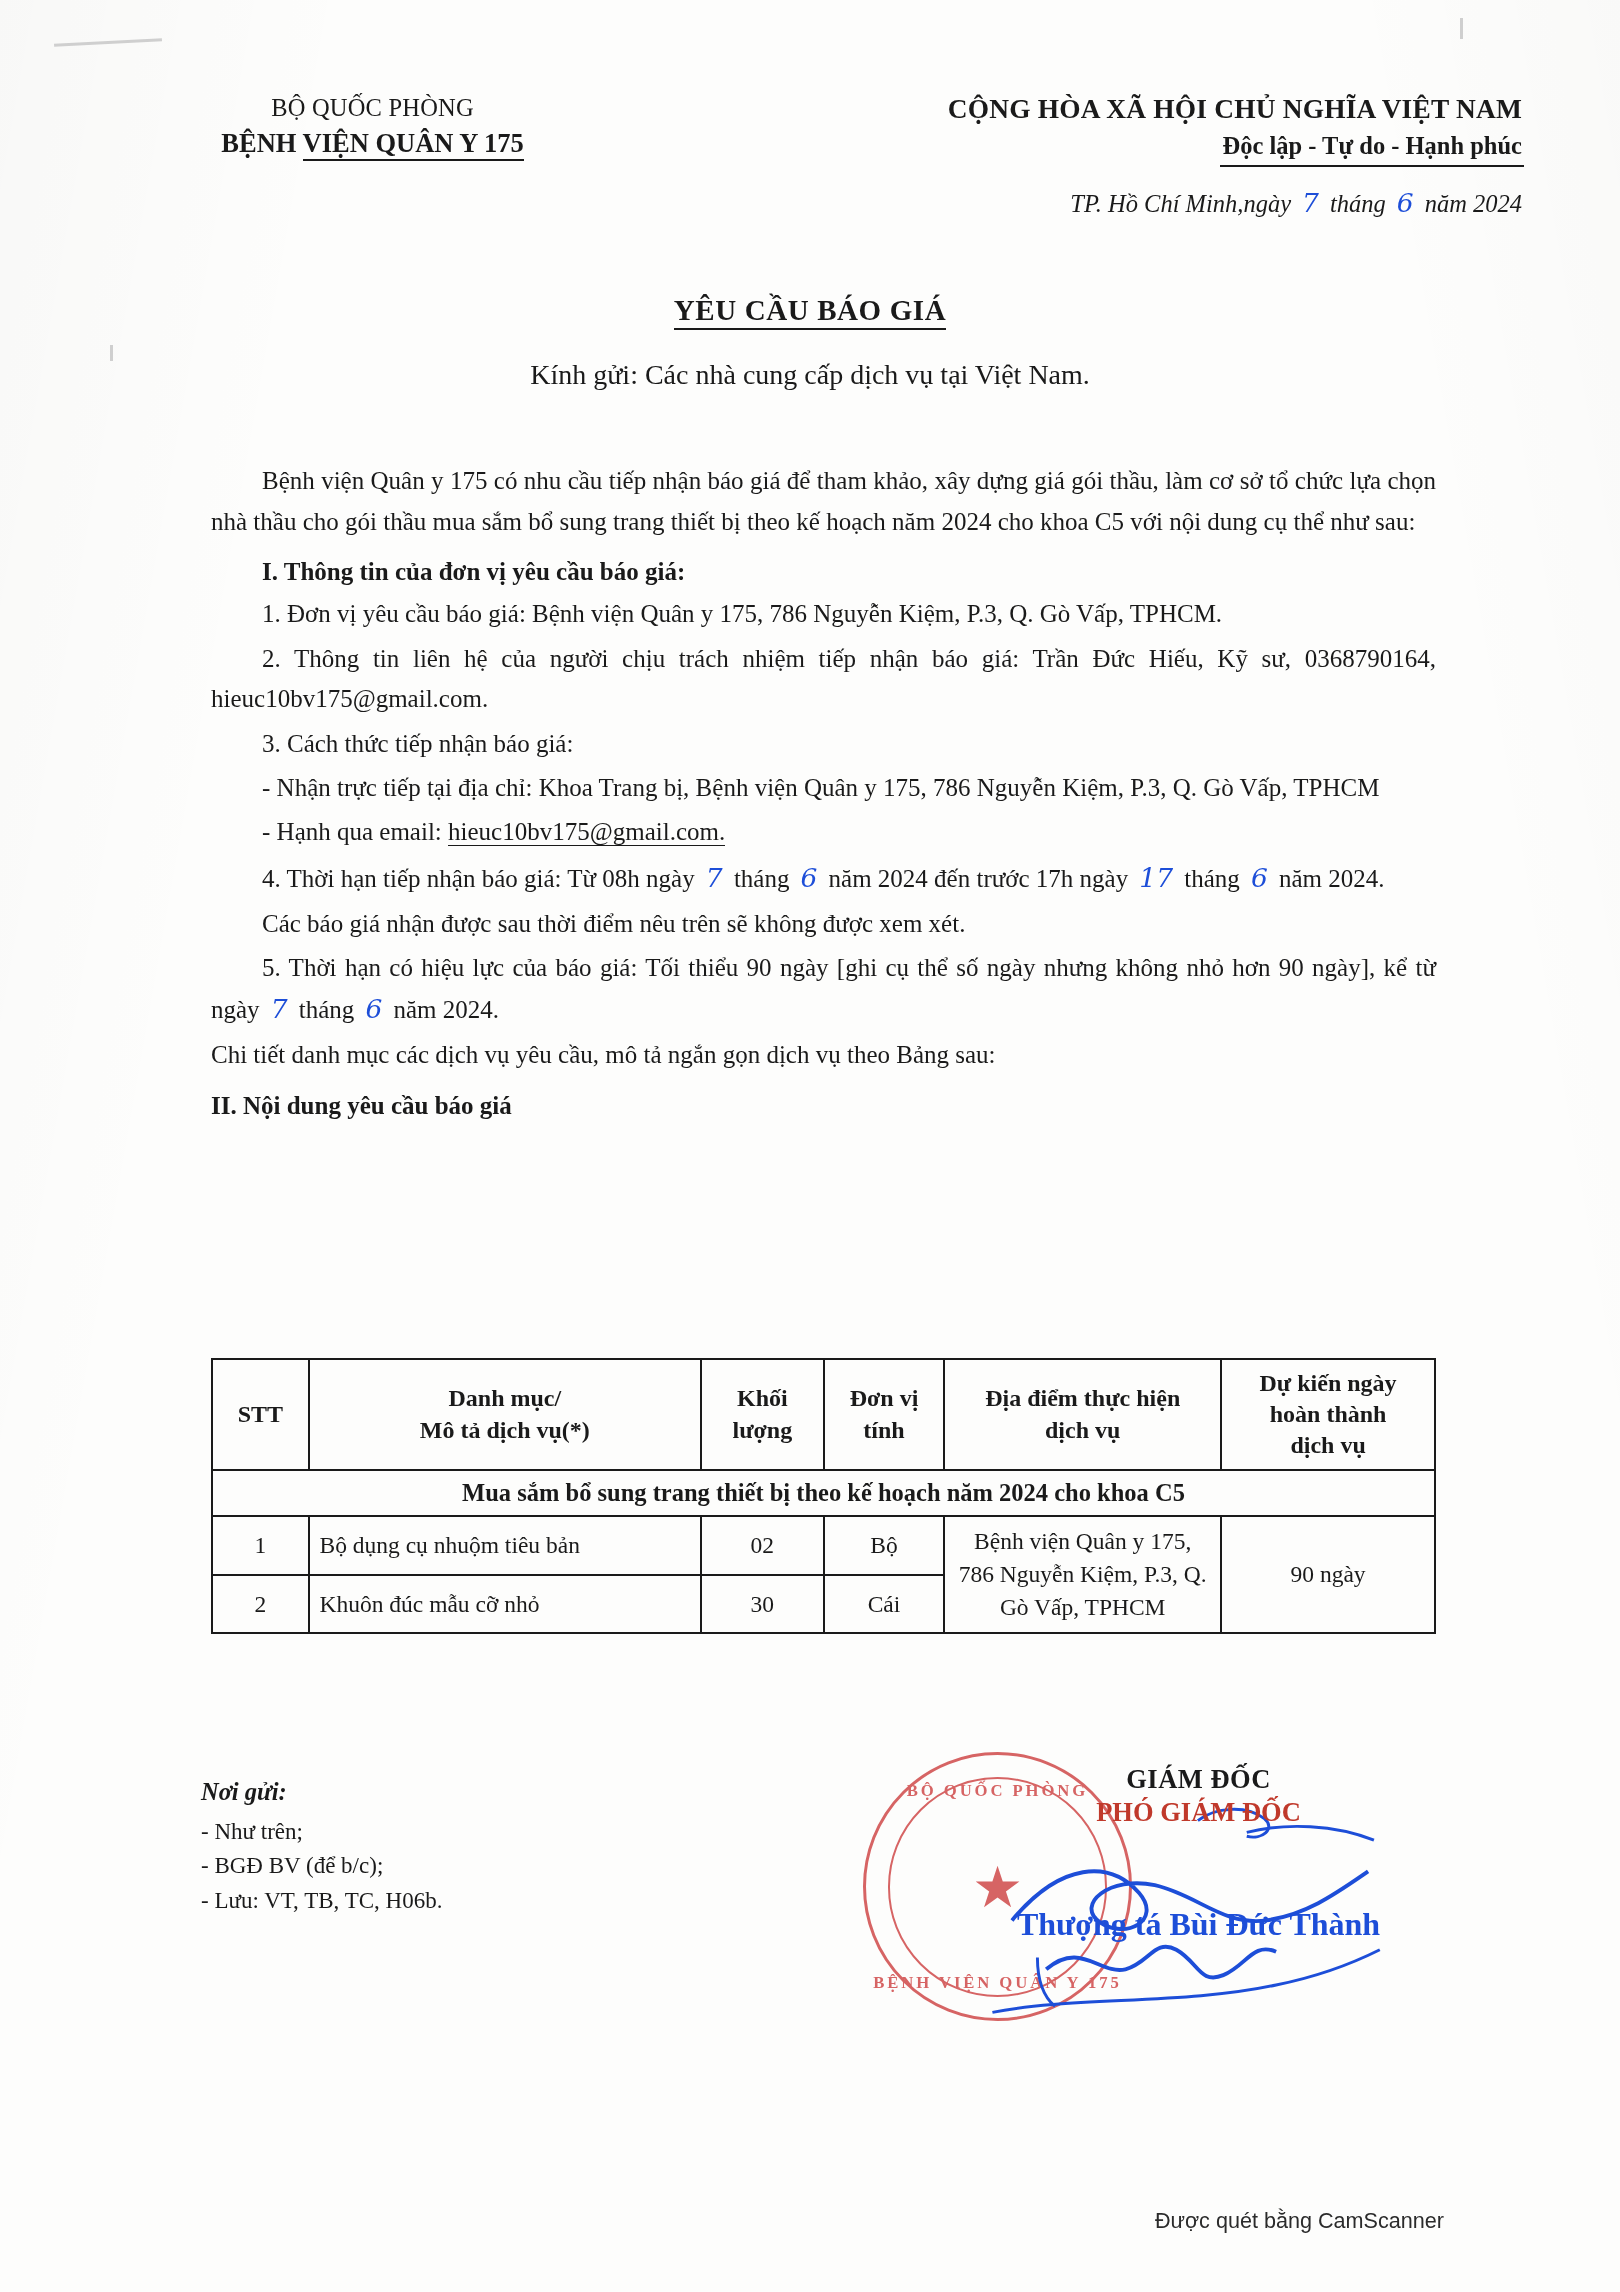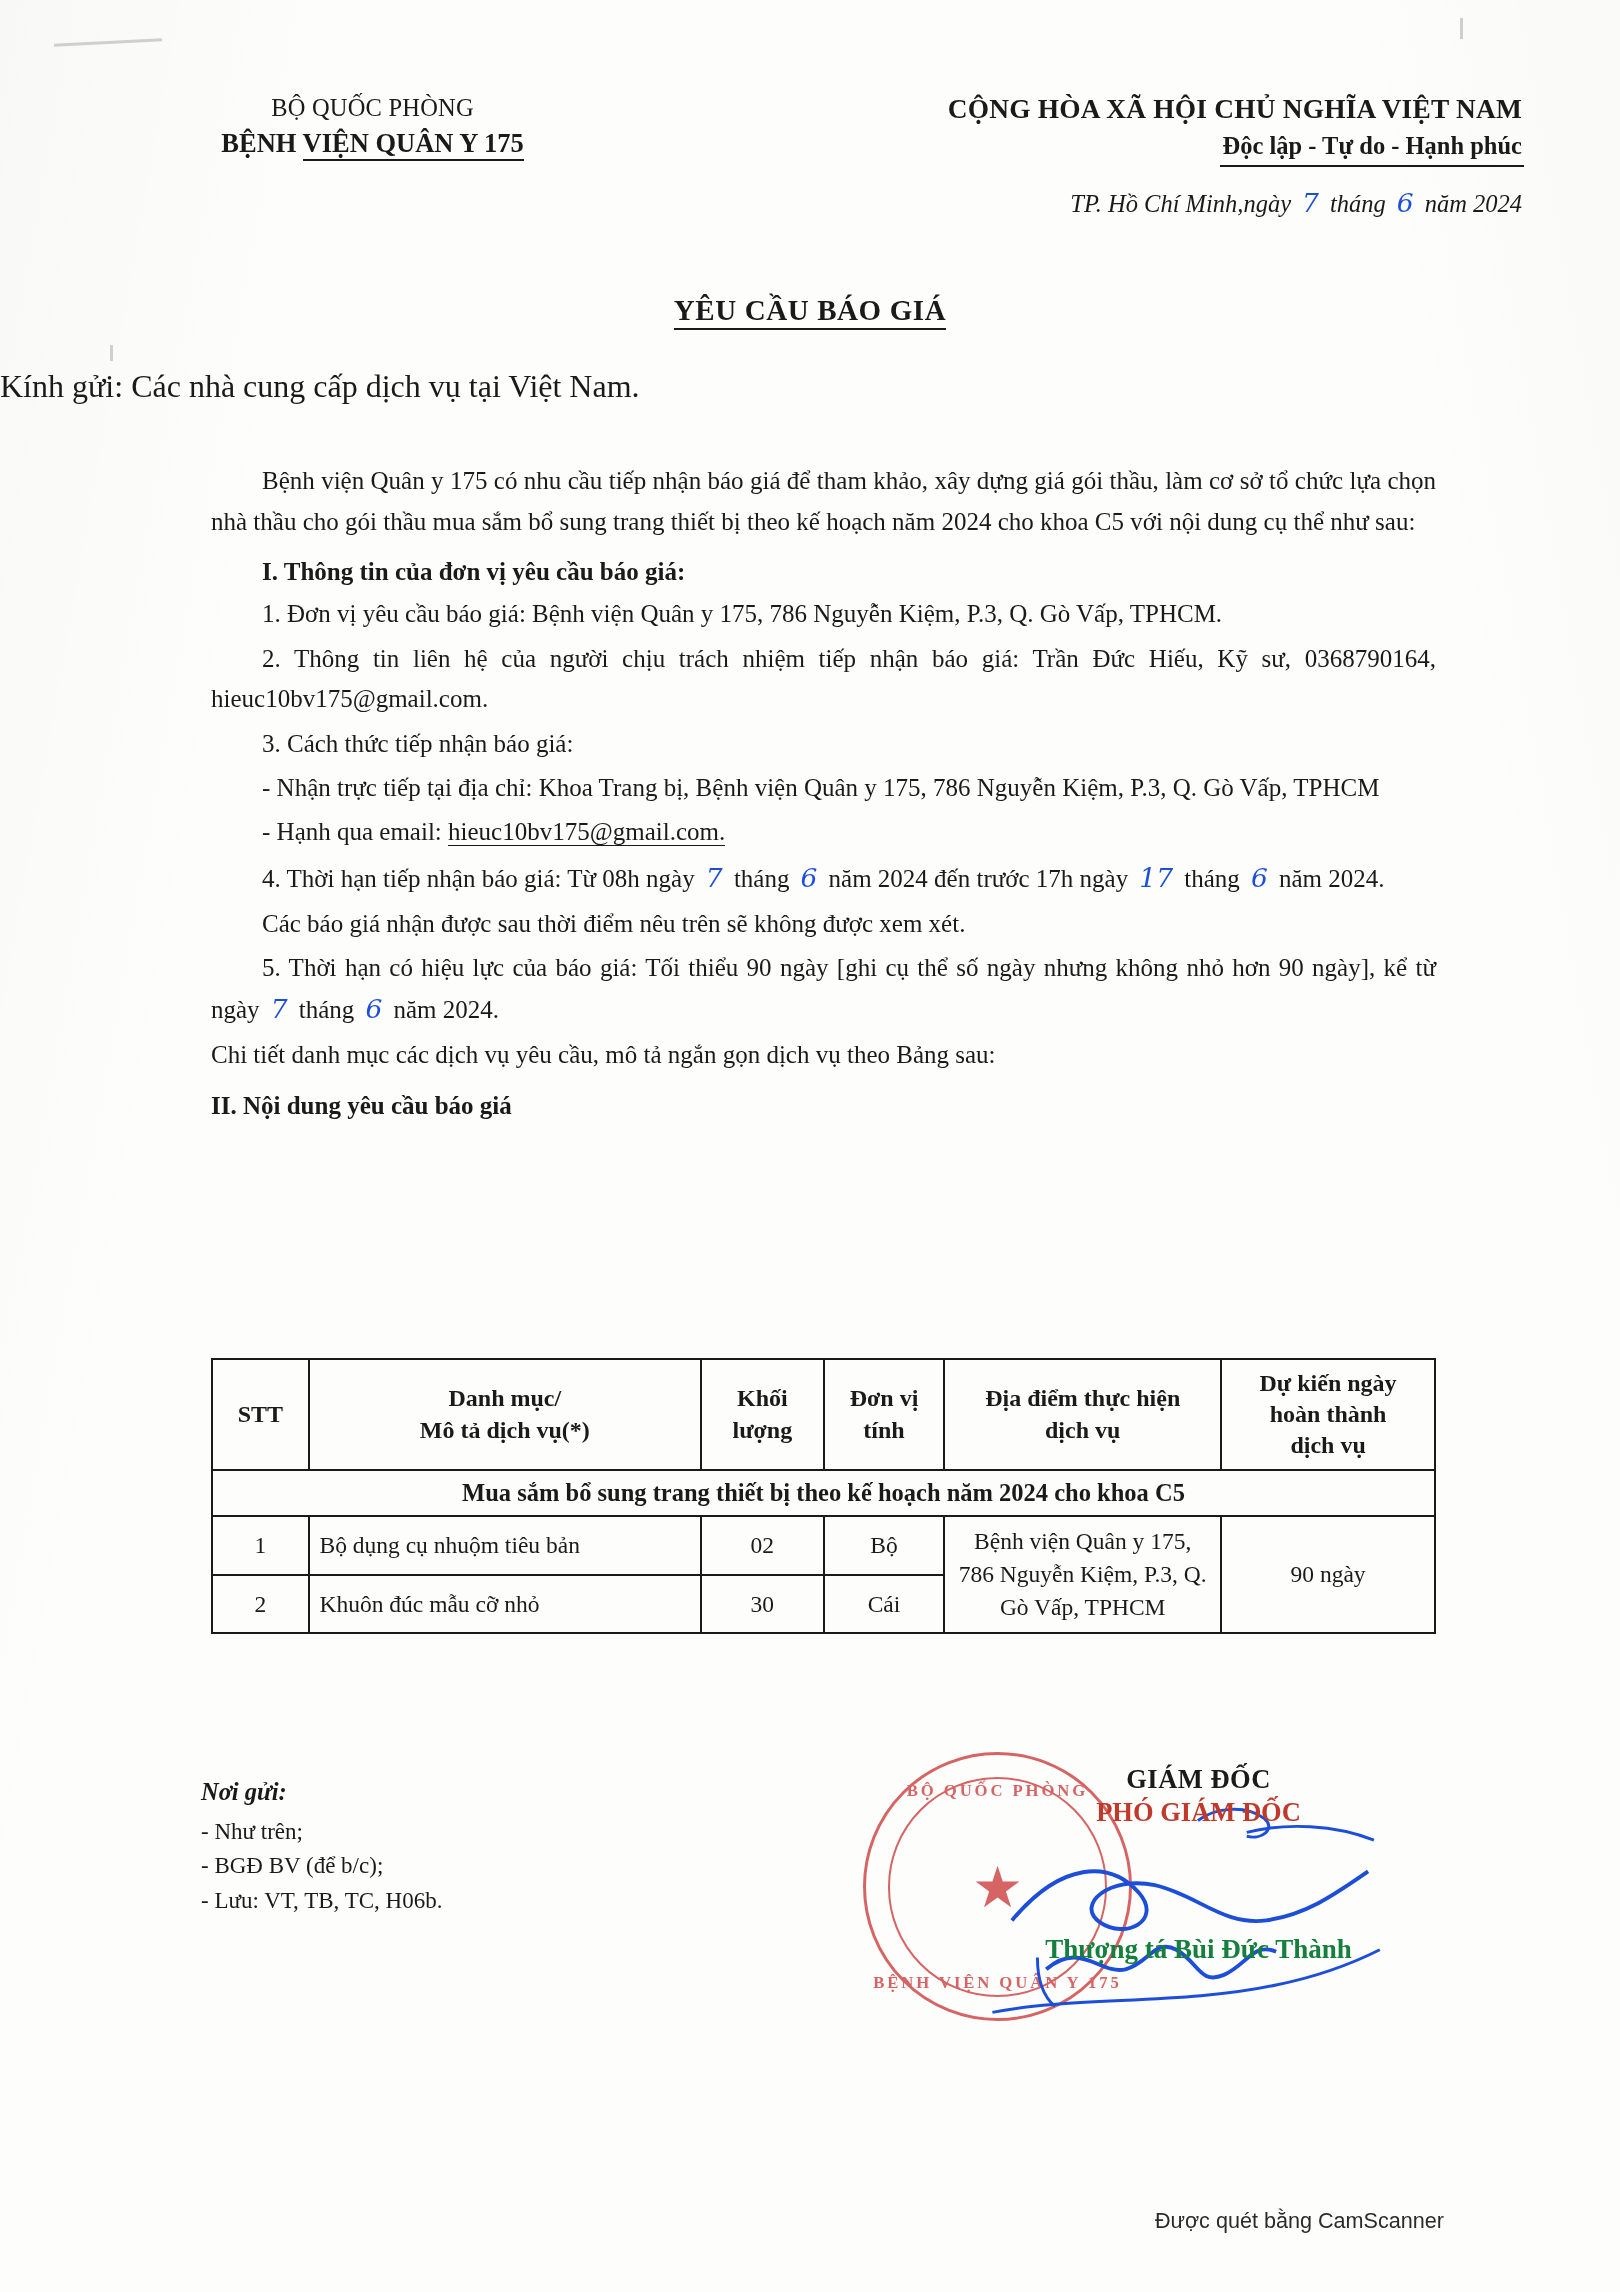--- a/index.html
+++ b/index.html
@@ -119,23 +119,24 @@
     font-size: 29px;
     font-weight: bold;
     letter-spacing: 0.6px;
   }
   .doc-title .u {
     border-bottom: 2px solid #1a1a1a;
     padding-bottom: 2px;
   }
   .addressee {
     position: absolute;
-    top: 368px;
+    top: 359px;
     width: 100%;
-    font-size: 32px;
+    text-align: center;
+    font-size: 28px;
   }
 
   
   .body-block {
     position: absolute;
     left: 211px;
     right: 184px;
     top: 461px;
     font-size: 25px;
     line-height: 1.62;
@@ -219,24 +220,24 @@
   }
   .sign-title-2 {
     font-size: 26.5px;
     font-weight: bold;
     color: #c0392b;
     margin-top: 2px;
     position: relative;
     z-index: 3;
   }
   .sign-name {
-    margin-top: 106px;
-    font-size: 27px;
-    font-weight: bold;
-    color: #15803d;
+    margin-top: 78px;
+    font-size: 32px;
+    font-weight: bold;
+    color: #1d4ed8;
     position: relative;
     z-index: 3;
   }
   
   .stamp {
     position: absolute;
     left: -61px;
     top: -11.8px;
     width: 263px;
     height: 263px;

